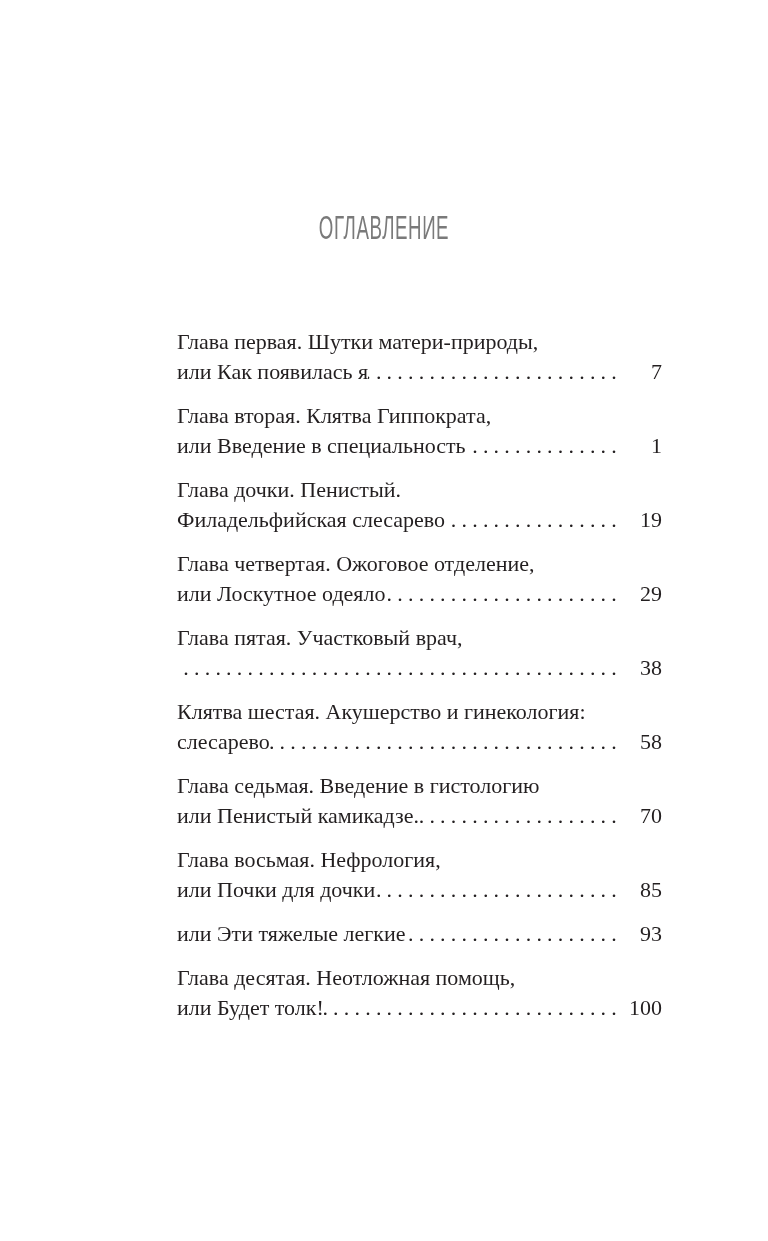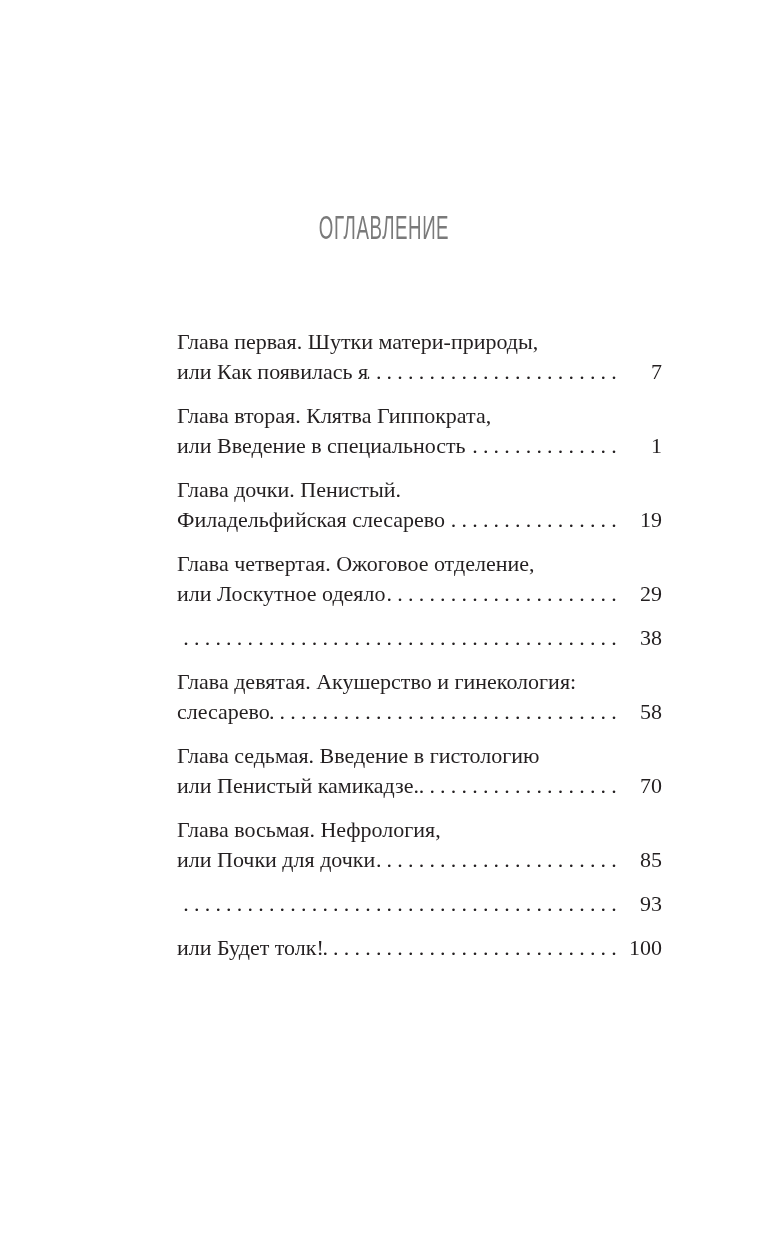--- a/index.html
+++ b/index.html
@@ -113,28 +113,29 @@
   <div class="entry">
     <div class="line"><span class="chap">Глава четвертая</span><span>. </span><span>Ожоговое отделение,</span></div>
     <div class="last-line">
       <span class="last-text">или Лоскутное одеяло</span>
       <span class="dots-wrap">..................................................................................................</span>
       <span class="page">29</span>
     </div>
   </div>
 
   <div class="entry">
+    <div class="line"><span class="chap">Глава пятая</span><span>. </span><span>Участковый врач,</span></div>
     <div class="last-line">
       <span class="dots-wrap">..................................................................................................</span>
       <span class="page">38</span>
     </div>
   </div>
 
   <div class="entry">
-    <div class="line"><span class="chap">Глава девятая</span><span>. </span><span>Акушерство и гинекология:</span></div>
+    <div class="line"><span class="chap">Клятва шестая</span><span>. </span><span>Акушерство и гинекология:</span></div>
     <div class="last-line">
       <span class="last-text">слесарево</span>
       <span class="dots-wrap">..................................................................................................</span>
       <span class="page">58</span>
     </div>
   </div>
 
   <div class="entry">
     <div class="line"><span class="chap">Глава седьмая</span><span>. </span><span>Введение в гистологию</span></div>
     <div class="last-line">
@@ -148,26 +149,28 @@
     <div class="line"><span class="chap">Глава восьмая</span><span>. </span><span>Нефрология,</span></div>
     <div class="last-line">
       <span class="last-text">или Почки для дочки</span>
       <span class="dots-wrap">..................................................................................................</span>
       <span class="page">85</span>
     </div>
   </div>
 
   <div class="entry">
     <div class="last-line">
+      <span class="last-text">или Эти тяжелые легкие</span>
       <span class="dots-wrap">..................................................................................................</span>
       <span class="page">93</span>
     </div>
   </div>
 
   <div class="entry">
+    <div class="line"><span class="chap">Глава десятая</span><span>. </span><span>Неотложная помощь,</span></div>
     <div class="last-line">
       <span class="last-text">или Будет толк!</span>
       <span class="dots-wrap">..................................................................................................</span>
       <span class="page">100</span>
     </div>
   </div>
 
 </div>
 
 </body></html>

